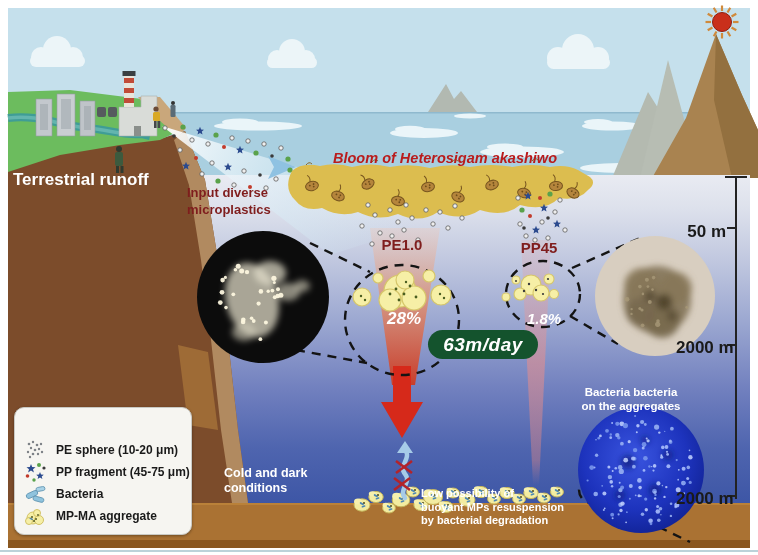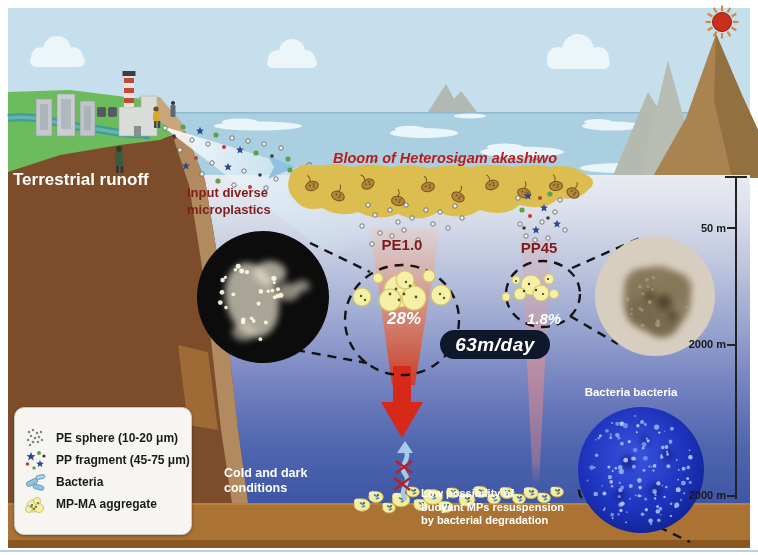--- a/index.html
+++ b/index.html
@@ -12,30 +12,30 @@
   .it{font-style:italic;}
   .ctr{text-align:center;}
   .nw{white-space:nowrap;}
   #bloomTitle{left:333px;top:150px;width:224px;font-size:14.5px;color:#b91c1c;}
   #runoff{left:13px;top:170px;font-size:17px;}
   #inputLbl{left:187px;top:184px;font-size:13px;line-height:17px;}
   #peName{left:362px;top:236px;width:80px;font-size:15px;}
   #ppName{left:501px;top:239px;width:76px;font-size:15px;}
   #pePct{left:373px;top:309px;width:62px;font-size:17px;}
   #ppPct{left:513px;top:310px;width:62px;font-size:15px;}
-  #ratePill{left:440px;top:330px;width:110px;height:29px;background:#0f172a;border-radius:15px;
+  #ratePill{left:428px;top:330px;width:110px;height:29px;background:#14532d;border-radius:15px;
             line-height:29px;font-size:19px;letter-spacing:.5px;z-index:5;position:absolute;}
-  .depth{width:50px;text-align:right;font-size:11px;color:#1a1a1a;}
+  .depth{width:50px;text-align:right;font-size:17px;color:#1a1a1a;}
   #d0{left:676px;top:222px;} #d1{left:676px;top:338px;} #d2{left:676px;top:489px;}
   #numerous{left:552px;top:385px;width:158px;font-size:11.5px;line-height:14px;}
   #coldDark{left:224px;top:466px;font-size:12.5px;line-height:15px;}
   #resusp{left:421px;top:451px;font-size:11px;line-height:13.5px;margin-top:36px;}
   #legend{left:14px;top:407px;width:178px;height:128px;background:#f6f5f1;border:1px solid #c9c9c4;
           border-radius:10px;box-shadow:0 1px 3px rgba(0,0,0,.35);z-index:6;position:absolute;
-          padding:7px 8px;box-sizing:border-box;display:flex;flex-direction:column;justify-content:center;}
+          padding:7px 8px;box-sizing:border-box;display:flex;flex-direction:column;justify-content:flex-end;}
   .lg-row{display:flex;align-items:center;gap:7px;height:22px;}
   .lg-ic{width:26px;height:22px;flex:0 0 26px;}
   .lg-lb{font-size:12px;font-weight:700;color:#1a1a1a;white-space:nowrap;}
   .lg-lb.it{font-style:italic;}
   #bottomLine{left:0;top:550px;width:758px;height:2px;background:#bcd2d9;z-index:7;position:absolute;}
   .blk{display:block;}
 </style>
 </head>
 <body>
 
@@ -761,20 +761,21 @@
 <div id="peName" class="txt bk ctr nw">PE1.0</div>
 <div id="ppName" class="txt bk ctr nw">PP45</div>
 <div id="pePct" class="txt wt it ctr nw">28%</div>
 <div id="ppPct" class="txt wt it ctr nw">1.8%</div>
 <div id="ratePill" class="txt wt it ctr nw">63m/day</div>
 <div id="d0" class="txt depth nw">50 m</div>
 <div id="d1" class="txt depth nw">2000 m</div>
 <div id="d2" class="txt depth nw">2000 m</div>
 <div id="numerous" class="txt wt ctr">
   <span class="blk nw">Bacteria bacteria</span>
+  <span class="blk nw">on the aggregates</span>
 </div>
 <div id="coldDark" class="txt wt">
   <span class="blk nw">Cold and dark</span>
   <span class="blk nw">conditions</span>
 </div>
 <div id="resusp" class="txt wt">
   <span class="blk nw">Low possibility of</span>
   <span class="blk nw">buoyant MPs resuspension</span>
   <span class="blk nw">by bacterial degradation</span>
 </div>

